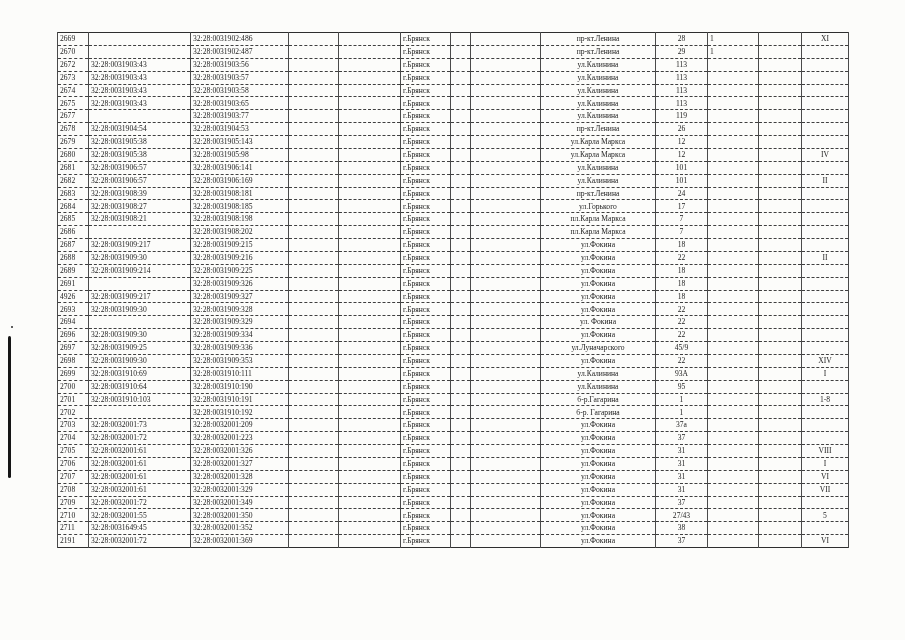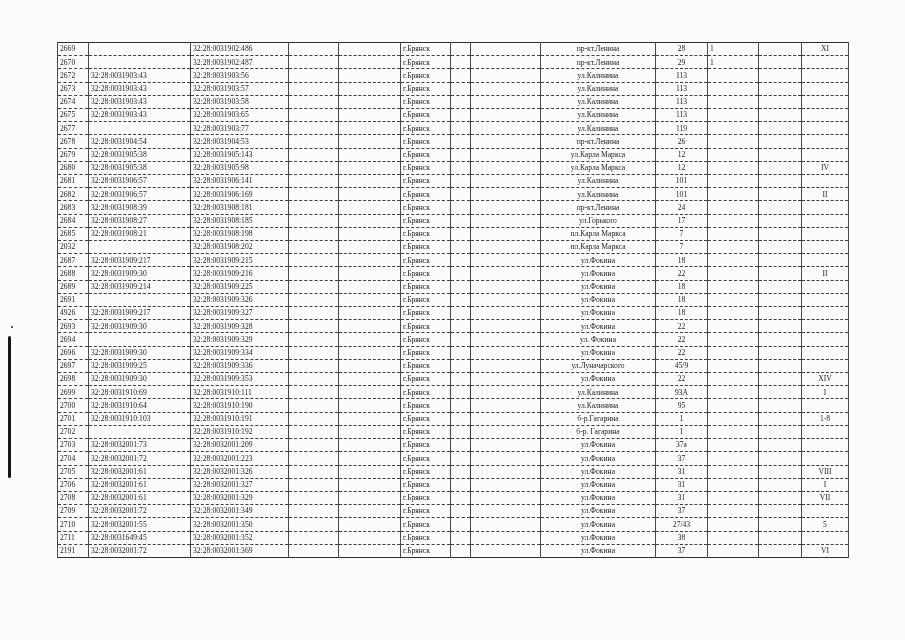--- a/index.html
+++ b/index.html
@@ -10,21 +10,21 @@
   }
   .page{
     position:relative;
     width:905px;height:640px;
     background:#fcfcfa;
     overflow:hidden;
   }
   
   table.reg{
     position:absolute;
-    left:57px;top:42px;
+    left:57px;top:32px;
     width:791px;height:516px;
     border-collapse:collapse;
     table-layout:fixed;
     font-size:7.6px;
     line-height:1;
     color:#1c1c1c;
     border:1.5px solid #2e2e2e;
   }
   table.reg td{
     border-left:1px solid #4a4a4a;
@@ -299,21 +299,21 @@
           <td class="al">г.Брянск</td>
           <td class="ac"></td>
           <td class="ac"></td>
           <td class="ac">пл.Карла Маркса</td>
           <td class="ac">7</td>
           <td class="al"></td>
           <td class="ac"></td>
           <td class="ac"></td>
         </tr>
         <tr>
-          <td class="al">2032</td>
+          <td class="al">2686</td>
           <td class="al"></td>
           <td class="al">32:28:0031908:202</td>
           <td class="ac"></td>
           <td class="ac"></td>
           <td class="al">г.Брянск</td>
           <td class="ac"></td>
           <td class="ac"></td>
           <td class="ac">пл.Карла Маркса</td>
           <td class="ac">7</td>
           <td class="al"></td>
@@ -582,20 +582,35 @@
           <td class="ac"></td>
           <td class="ac"></td>
           <td class="al">г.Брянск</td>
           <td class="ac"></td>
           <td class="ac"></td>
           <td class="ac">ул.Фокина</td>
           <td class="ac">31</td>
           <td class="al"></td>
           <td class="ac"></td>
           <td class="ac">I</td>
+        </tr>
+        <tr>
+          <td class="al">2707</td>
+          <td class="al">32:28:0032001:61</td>
+          <td class="al">32:28:0032001:328</td>
+          <td class="ac"></td>
+          <td class="ac"></td>
+          <td class="al">г.Брянск</td>
+          <td class="ac"></td>
+          <td class="ac"></td>
+          <td class="ac">ул.Фокина</td>
+          <td class="ac">31</td>
+          <td class="al"></td>
+          <td class="ac"></td>
+          <td class="ac">VI</td>
         </tr>
         <tr>
           <td class="al">2708</td>
           <td class="al">32:28:0032001:61</td>
           <td class="al">32:28:0032001:329</td>
           <td class="ac"></td>
           <td class="ac"></td>
           <td class="al">г.Брянск</td>
           <td class="ac"></td>
           <td class="ac"></td>

